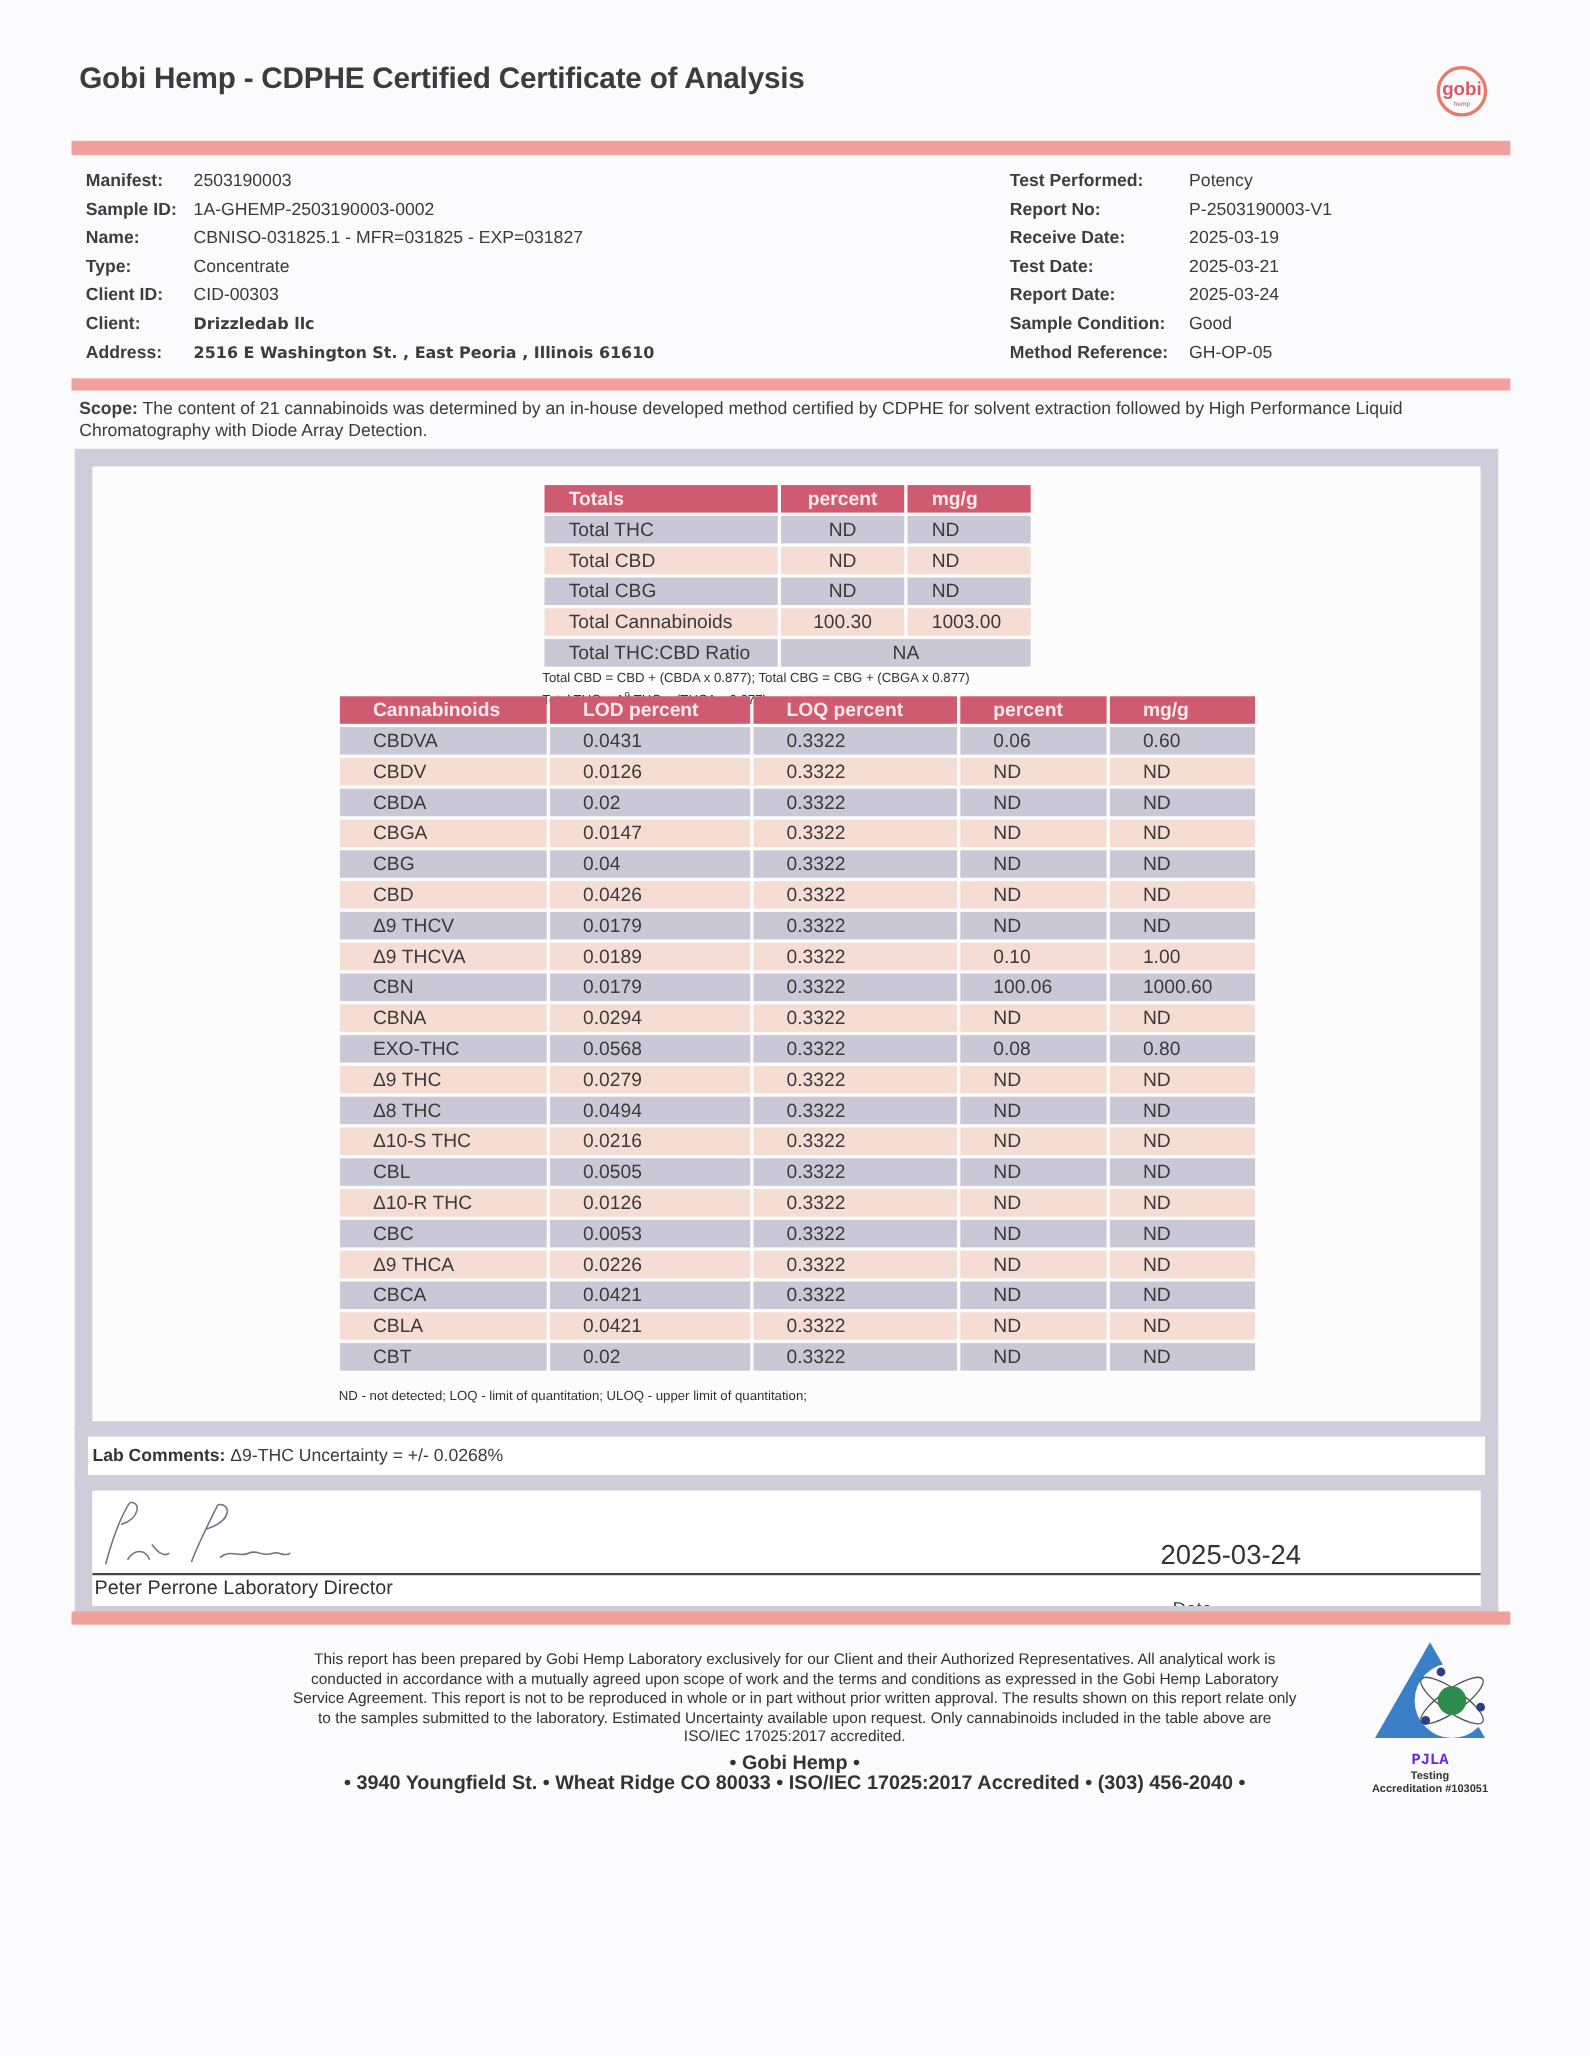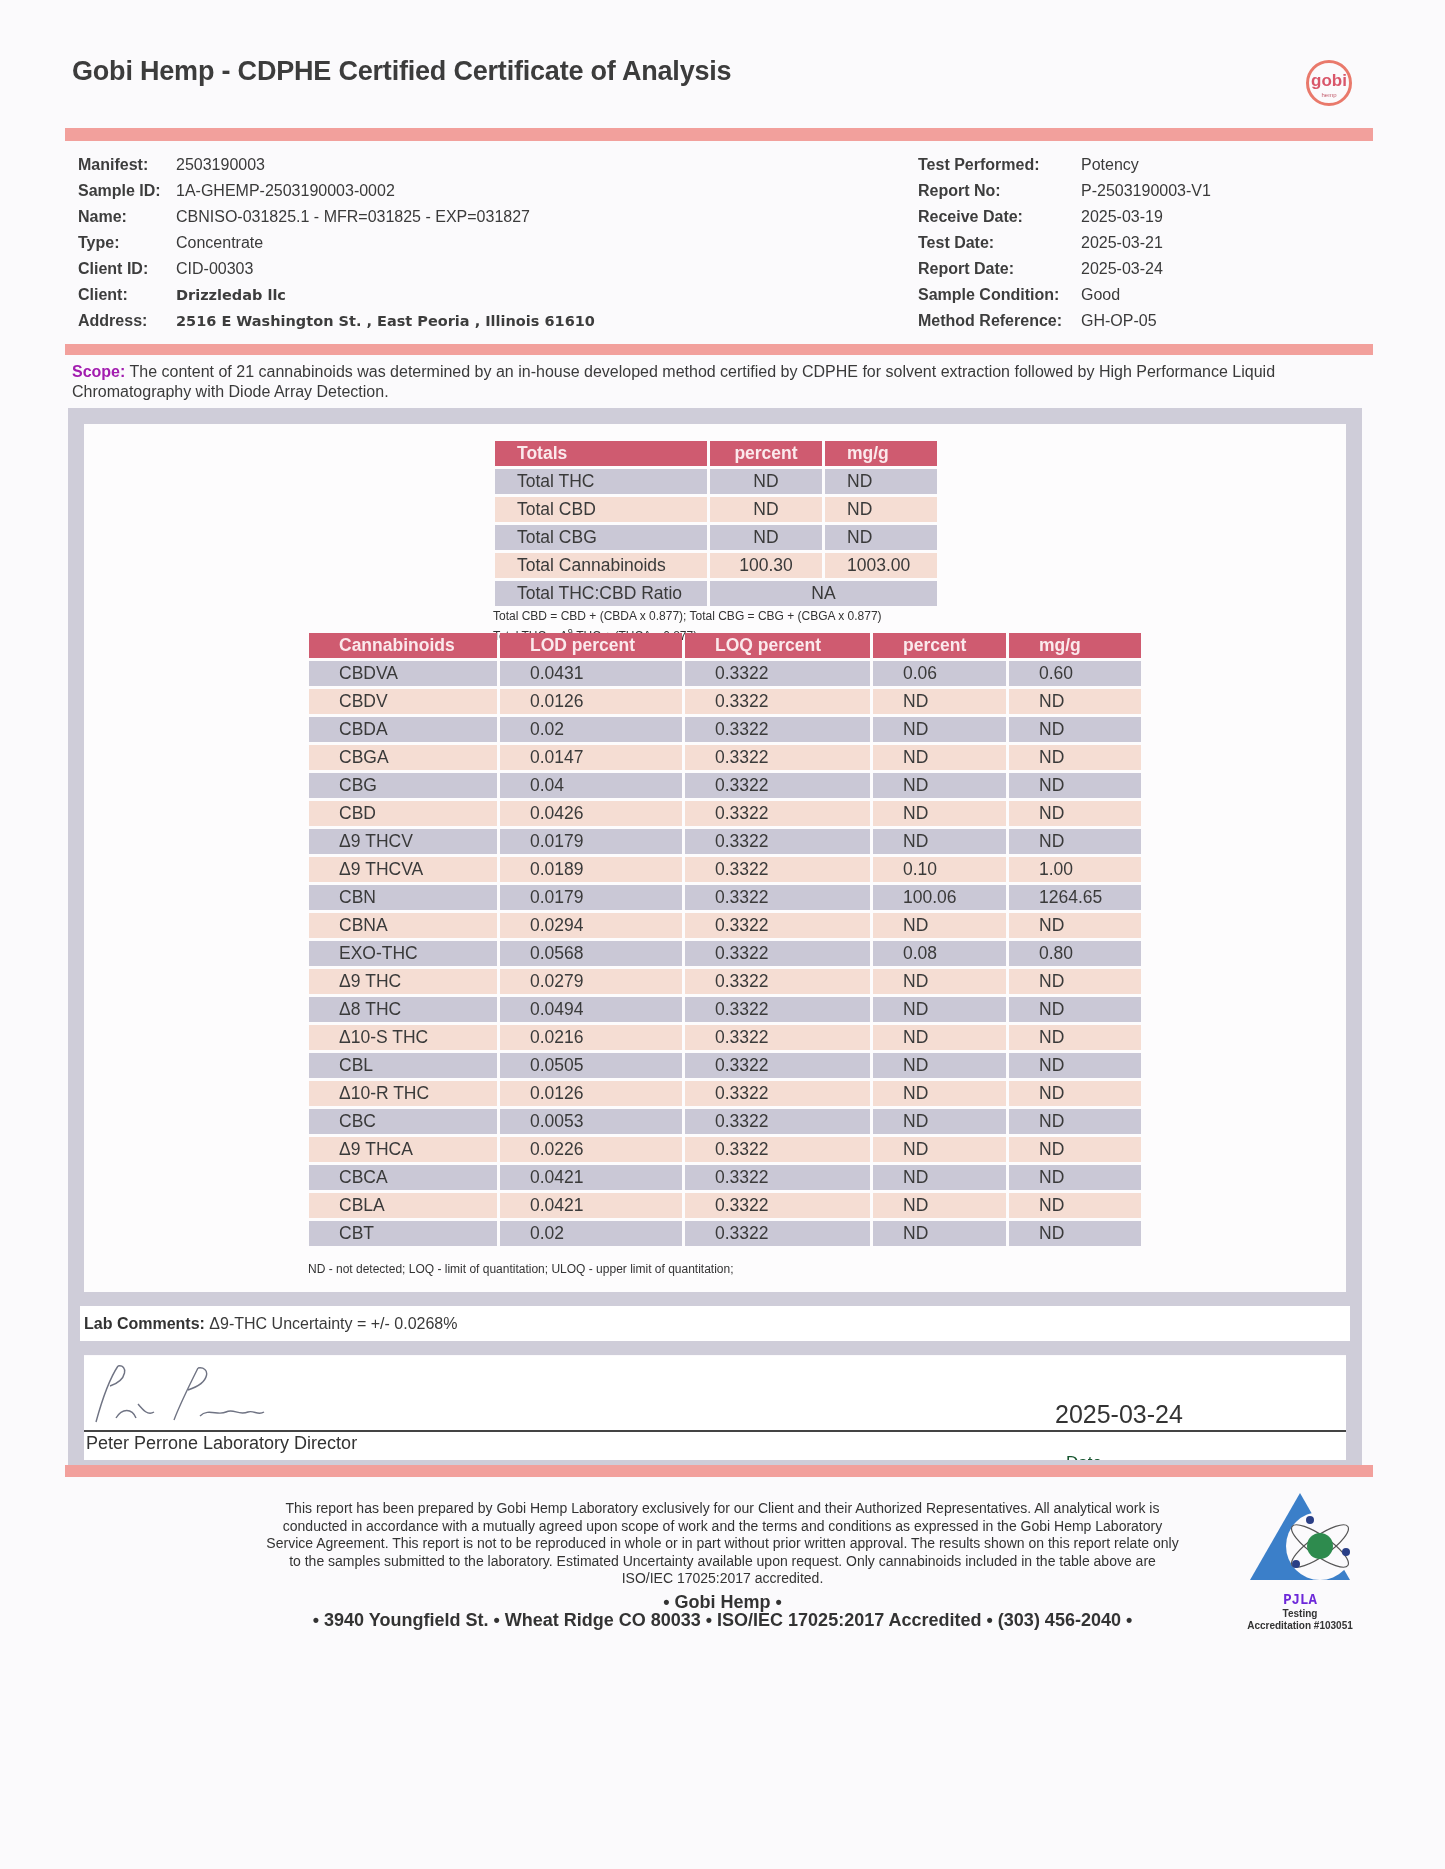--- a/index.html
+++ b/index.html
@@ -19,21 +19,21 @@
   .info { font-size:16px; line-height:26px; }
   .info .row { display:flex;align-items:center; }
   .info .lbl { font-weight:bold; color:#3d3d3d; }
   #info-left { left:78px; top:152px; }
   #info-left .lbl { width:98px; }
   #info-right { left:918px; top:152px; }
   #info-right .lbl { width:163px; }
   .cond { font-family:"DejaVu Sans", sans-serif; font-size:14.5px; font-weight:bold; color:#3d3d3d; }
 
   #scope { left:72px; top:362px; width:1240px; font-size:16px; line-height:20px; color:#3a3a3a; }
-  #scope b { color:#a21caf; }
+  #scope b { color:#404040; }
 
   #frame { left:68px; top:408px; width:1294px; height:890px; background:#cfcdd9; }
   #frame-inner { left:84px; top:424px; width:1262px; height:868px; background:#fdfcfd; }
 
   table.t { border-collapse:separate; border-spacing:3px; font-size:17.5px; }
   table.t td, table.t th { padding:0 0 0 22px; height:25px; line-height:25px; text-align:left; white-space:nowrap; }
   table.t th { background:#cf5b70; color:#fbe9ec; font-weight:bold; }
   table.t tr.odd td { background:#cac8d6; }
   table.t tr.even td { background:#f5ddd3; }
   #totals { left:492px; top:438px; }
@@ -252,21 +252,21 @@
         <td>0.0189</td>
         <td>0.3322</td>
         <td>0.10</td>
         <td>1.00</td>
       </tr>
       <tr class="odd">
         <td>CBN</td>
         <td>0.0179</td>
         <td>0.3322</td>
         <td>100.06</td>
-        <td>1264.65</td>
+        <td>1000.60</td>
       </tr>
       <tr class="even">
         <td>CBNA</td>
         <td>0.0294</td>
         <td>0.3322</td>
         <td>ND</td>
         <td>ND</td>
       </tr>
       <tr class="odd">
         <td>EXO-THC</td>

